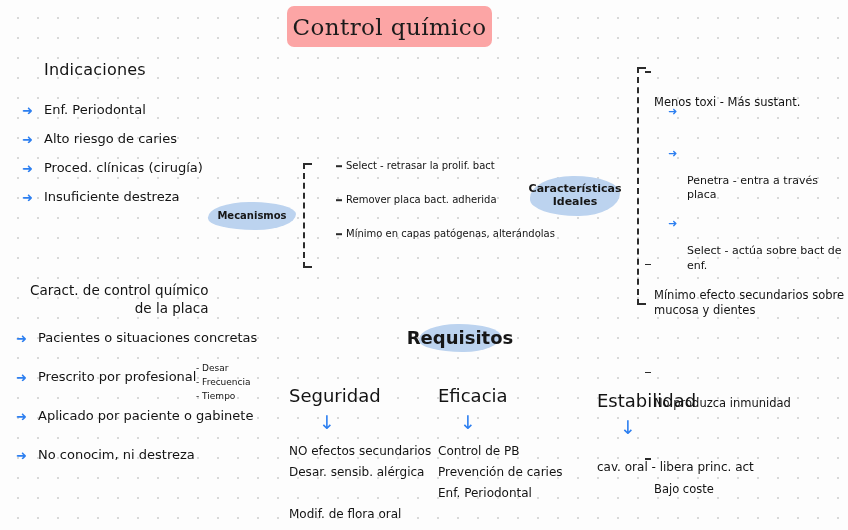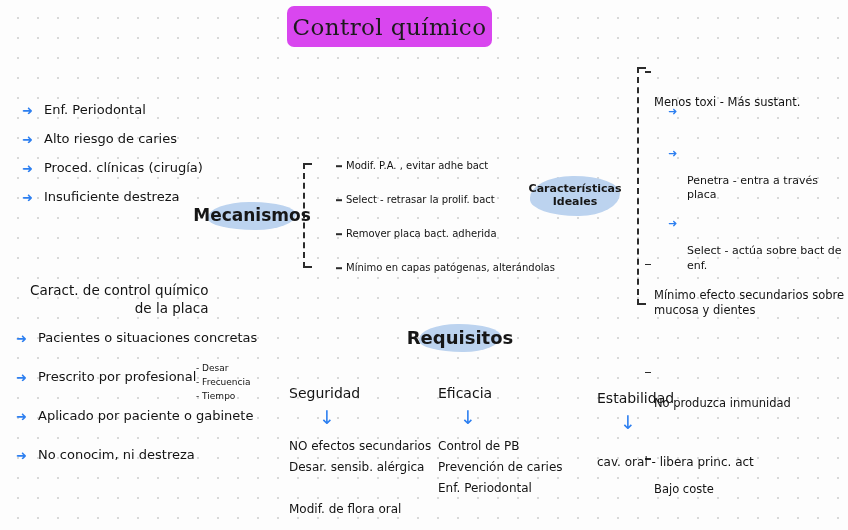--- a/index.html
+++ b/index.html
@@ -21,21 +21,21 @@
   .canvas {
     position: absolute;
     inset: 0;
   }
   .abs { position: absolute; }
 
   
   #title-chip {
     left: 287px; top: 6px;
     width: 205px; height: 41px;
-    background: #d946ef;
+    background: #fca5a5;
     border-radius: 7px;
     display: flex; align-items: center; justify-content: center;
   }
   #title-chip .t {
     font-family: "DejaVu Serif", serif;
     font-size: 23px;
     letter-spacing: .4px;
     color: #1b1b1b;
     white-space: nowrap;
   }
@@ -66,21 +66,21 @@
     left: 318px; top: 68px;
     width: 228px; height: 48px;
   }
   #agent-blob .btxt { font-size: 17px; font-weight: 600; letter-spacing: .3px; }
   #agent-blob::before { border-radius: 44% 56% 52% 48% / 60% 48% 52% 40%; }
 
   #mecanismos-blob {
     left: 208px; top: 202px;
     width: 88px; height: 28px;
   }
-  #mecanismos-blob .btxt { font-size: 17px; }
+  #mecanismos-blob .btxt { font-size: 10px; }
 
   #caracteristicas-blob {
     left: 530px; top: 176px;
     width: 90px; height: 40px;
   }
   #caracteristicas-blob .btxt { font-size: 11px; line-height: 1.18; }
 
   #requisitos-blob {
     left: 419px; top: 324px;
     width: 82px; height: 28px;
@@ -210,21 +210,21 @@
   .ideal-sub-item .ar {
     position: absolute; left: 0; top: 1px;
     color: #2d7ff0;
     font-size: 11px;
     line-height: 1.3;
   }
 
   
   .req-col { text-align: left; }
   .req-head {
-    font-size: 14px;
+    font-size: 18px;
     color: #131313;
     white-space: nowrap;
   }
   .req-arrow {
     color: #2d7ff0;
     font-size: 19px;
     line-height: 1;
     margin: 7px 0 0 30px;
     display: block;
   }
@@ -246,20 +246,21 @@
 </head>
 <body>
 
 <div class="canvas">
 
   <div class="abs" id="title-chip">
     <span class="t">Control químico</span>
   </div>
 
 
+  <div class="abs hand h-section" id="indicaciones-heading">Indicaciones</div>
 
   <div class="abs arrow-list" id="indicaciones-list">
     <div class="arrow-item">
       <span class="ar">➜</span>
       <span>Enf. Periodontal</span>
     </div>
     <div class="arrow-item">
       <span class="ar">➜</span>
       <span>Alto riesgo de caries</span>
     </div>
@@ -299,24 +300,20 @@
 - Frecuencia
 - Tiempo</div>
 
   <div class="abs blob blue" id="mecanismos-blob">
     <span class="btxt">Mecanismos</span>
   </div>
 
   <div class="abs dash-bracket" id="mech-bracket"></div>
 
   <div class="abs" id="mech-items">
-    <div class="mech-item">
-      <span class="dash"></span>
-      <span>Modif. P.A. , evitar adhe bact</span>
-    </div>
     <div class="mech-item">
       <span class="dash"></span>
       <span>Select - retrasar la prolif. bact</span>
     </div>
     <div class="mech-item">
       <span class="dash"></span>
       <span>Remover placa bact. adherida</span>
     </div>
     <div class="mech-item">
       <span class="dash"></span>

